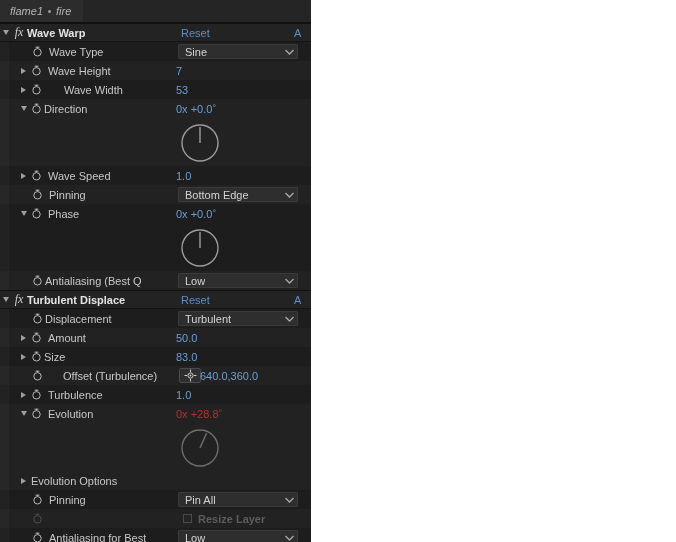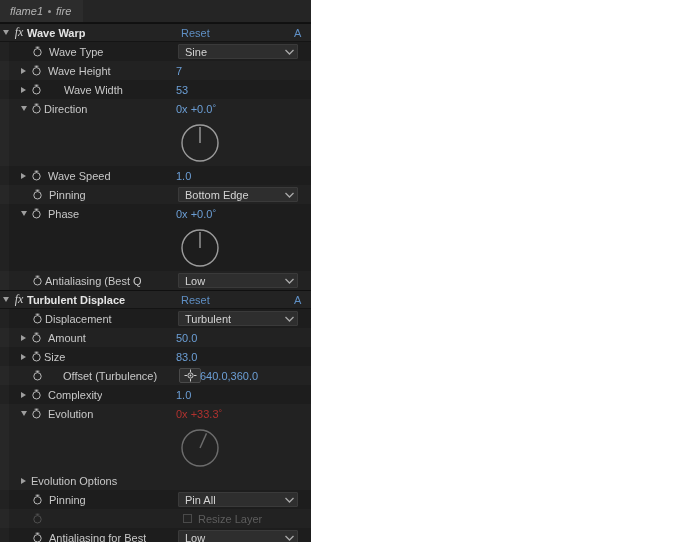--- a/index.html
+++ b/index.html
@@ -39,21 +39,21 @@
   .tri.open{border-top:5px solid #9e9e9e;border-left:3.5px solid transparent;
             border-right:3.5px solid transparent;}
 
   .fx{flex:0 0 16px;text-align:center;font-family:"Liberation Serif",serif;
       font-style:italic;font-size:12px;color:#cfcfcf;}
 
   .sw{flex:0 0 15px;display:flex;align-items:center;justify-content:center;}
   .sw svg{display:block;}
 
   .lbl{white-space:nowrap;overflow:hidden;color:#c8c8c8;}
-  .lbl.dim{color:#5d5d5d;}
+  .lbl.dim{color:#5d5d5d;font-weight:bold;}
 
   .valwrap{position:absolute;left:176px;top:0;height:100%;
            display:flex;align-items:center;}
   .val{color:#6c9fd6;font-size:11px;white-space:nowrap;}
   .val.anim{color:#b0322f;}
   .val .deg{font-size:9px;vertical-align:top;}
 
   .reset{position:absolute;left:181px;top:0;height:100%;display:flex;
          align-items:center;color:#5f8fc4;font-size:11px;}
   .about{position:absolute;left:294px;top:0;height:100%;display:flex;
@@ -386,42 +386,42 @@
     <div class="twirl">
       <span class="tri closed"></span>
     </div>
     <span class="sw">
       <svg width="11" height="11" viewBox="0 0 11 11">
           <circle cx="5.5" cy="6.3" r="3.7" fill="none" stroke="#b9b9b9" stroke-width="1"></circle>
           <line x1="5.5" y1="0.8" x2="5.5" y2="2.4" stroke="#b9b9b9" stroke-width="1"></line>
           <line x1="3.6" y1="1.2" x2="7.4" y2="1.2" stroke="#b9b9b9" stroke-width="1"></line>
         </svg>
     </span>
-    <span class="lbl" style="margin-left:4px">Complexity</span>
+    <span class="lbl" style="margin-left:4px">Turbulence</span>
     <div class="valwrap">
         <span class="val">1.0</span>
       </div>
   </div>
 
   <div class="row alt">
     <div class="gutter"></div>
     <div style="width:18px;flex:0 0 18px"></div>
     <div class="twirl">
       <span class="tri open"></span>
     </div>
     <span class="sw">
       <svg width="11" height="11" viewBox="0 0 11 11">
           <circle cx="5.5" cy="6.3" r="3.7" fill="none" stroke="#b9b9b9" stroke-width="1"></circle>
           <line x1="5.5" y1="0.8" x2="5.5" y2="2.4" stroke="#b9b9b9" stroke-width="1"></line>
           <line x1="3.6" y1="1.2" x2="7.4" y2="1.2" stroke="#b9b9b9" stroke-width="1"></line>
         </svg>
     </span>
     <span class="lbl" style="margin-left:4px">Evolution</span>
     <div class="valwrap">
-        <span class="val anim"><span>0x +33.3</span><span class="deg">°</span></span>
+        <span class="val anim"><span>0x +28.8</span><span class="deg">°</span></span>
       </div>
   </div>
 
   <div class="row alt dialrow" style="height:48px">
     <div class="gutter"></div>
     <div class="dial" style="top:4px">
       <svg width="42" height="42" viewBox="0 0 42 42">
         <circle cx="21" cy="21" r="18" fill="none" stroke="#6d6d6d" stroke-width="1.4"></circle>
         <line x1="21" y1="21" x2="27.5" y2="6.4" stroke="#6d6d6d" stroke-width="1.4"></line>
       </svg>

